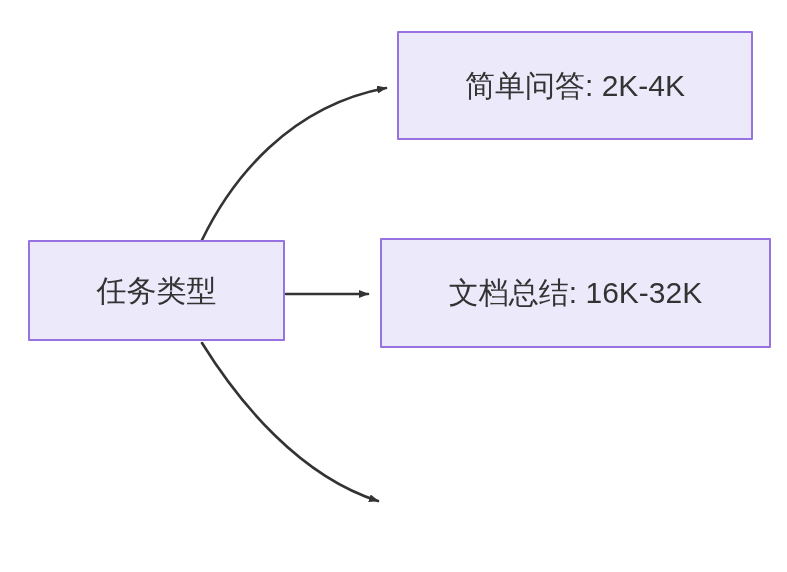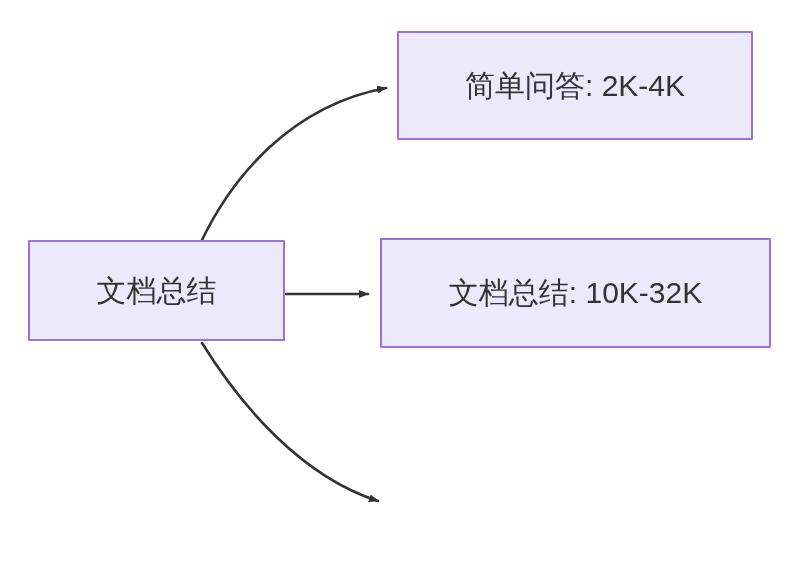--- a/index.html
+++ b/index.html
@@ -62,25 +62,25 @@
     </defs>
 
     <path d="M 202,240 C 232,178 290,106 386,88" fill="none" stroke="#333333" stroke-width="2.6" stroke-linecap="round" marker-end="url(#arrowhead)"></path>
 
     <path d="M 286,294 L 368,294" fill="none" stroke="#333333" stroke-width="2.6" stroke-linecap="round" marker-end="url(#arrowhead)"></path>
 
     <path d="M 202,343 C 240,404 300,476 378,501" fill="none" stroke="#333333" stroke-width="2.6" stroke-linecap="round" marker-end="url(#arrowhead)"></path>
   </svg>
 
   <div class="node" id="node-source">
-    <span class="node-label">文档总结</span>
+    <span class="node-label">任务类型</span>
   </div>
 
   <div class="node" id="node-task-1">
     <span class="node-label">简单问答: 2K-4K</span>
   </div>
 
   <div class="node" id="node-task-2">
-    <span class="node-label">文档总结: 10K-32K</span>
+    <span class="node-label">文档总结: 16K-32K</span>
   </div>
 
 
 </div>
 
 </body></html>

